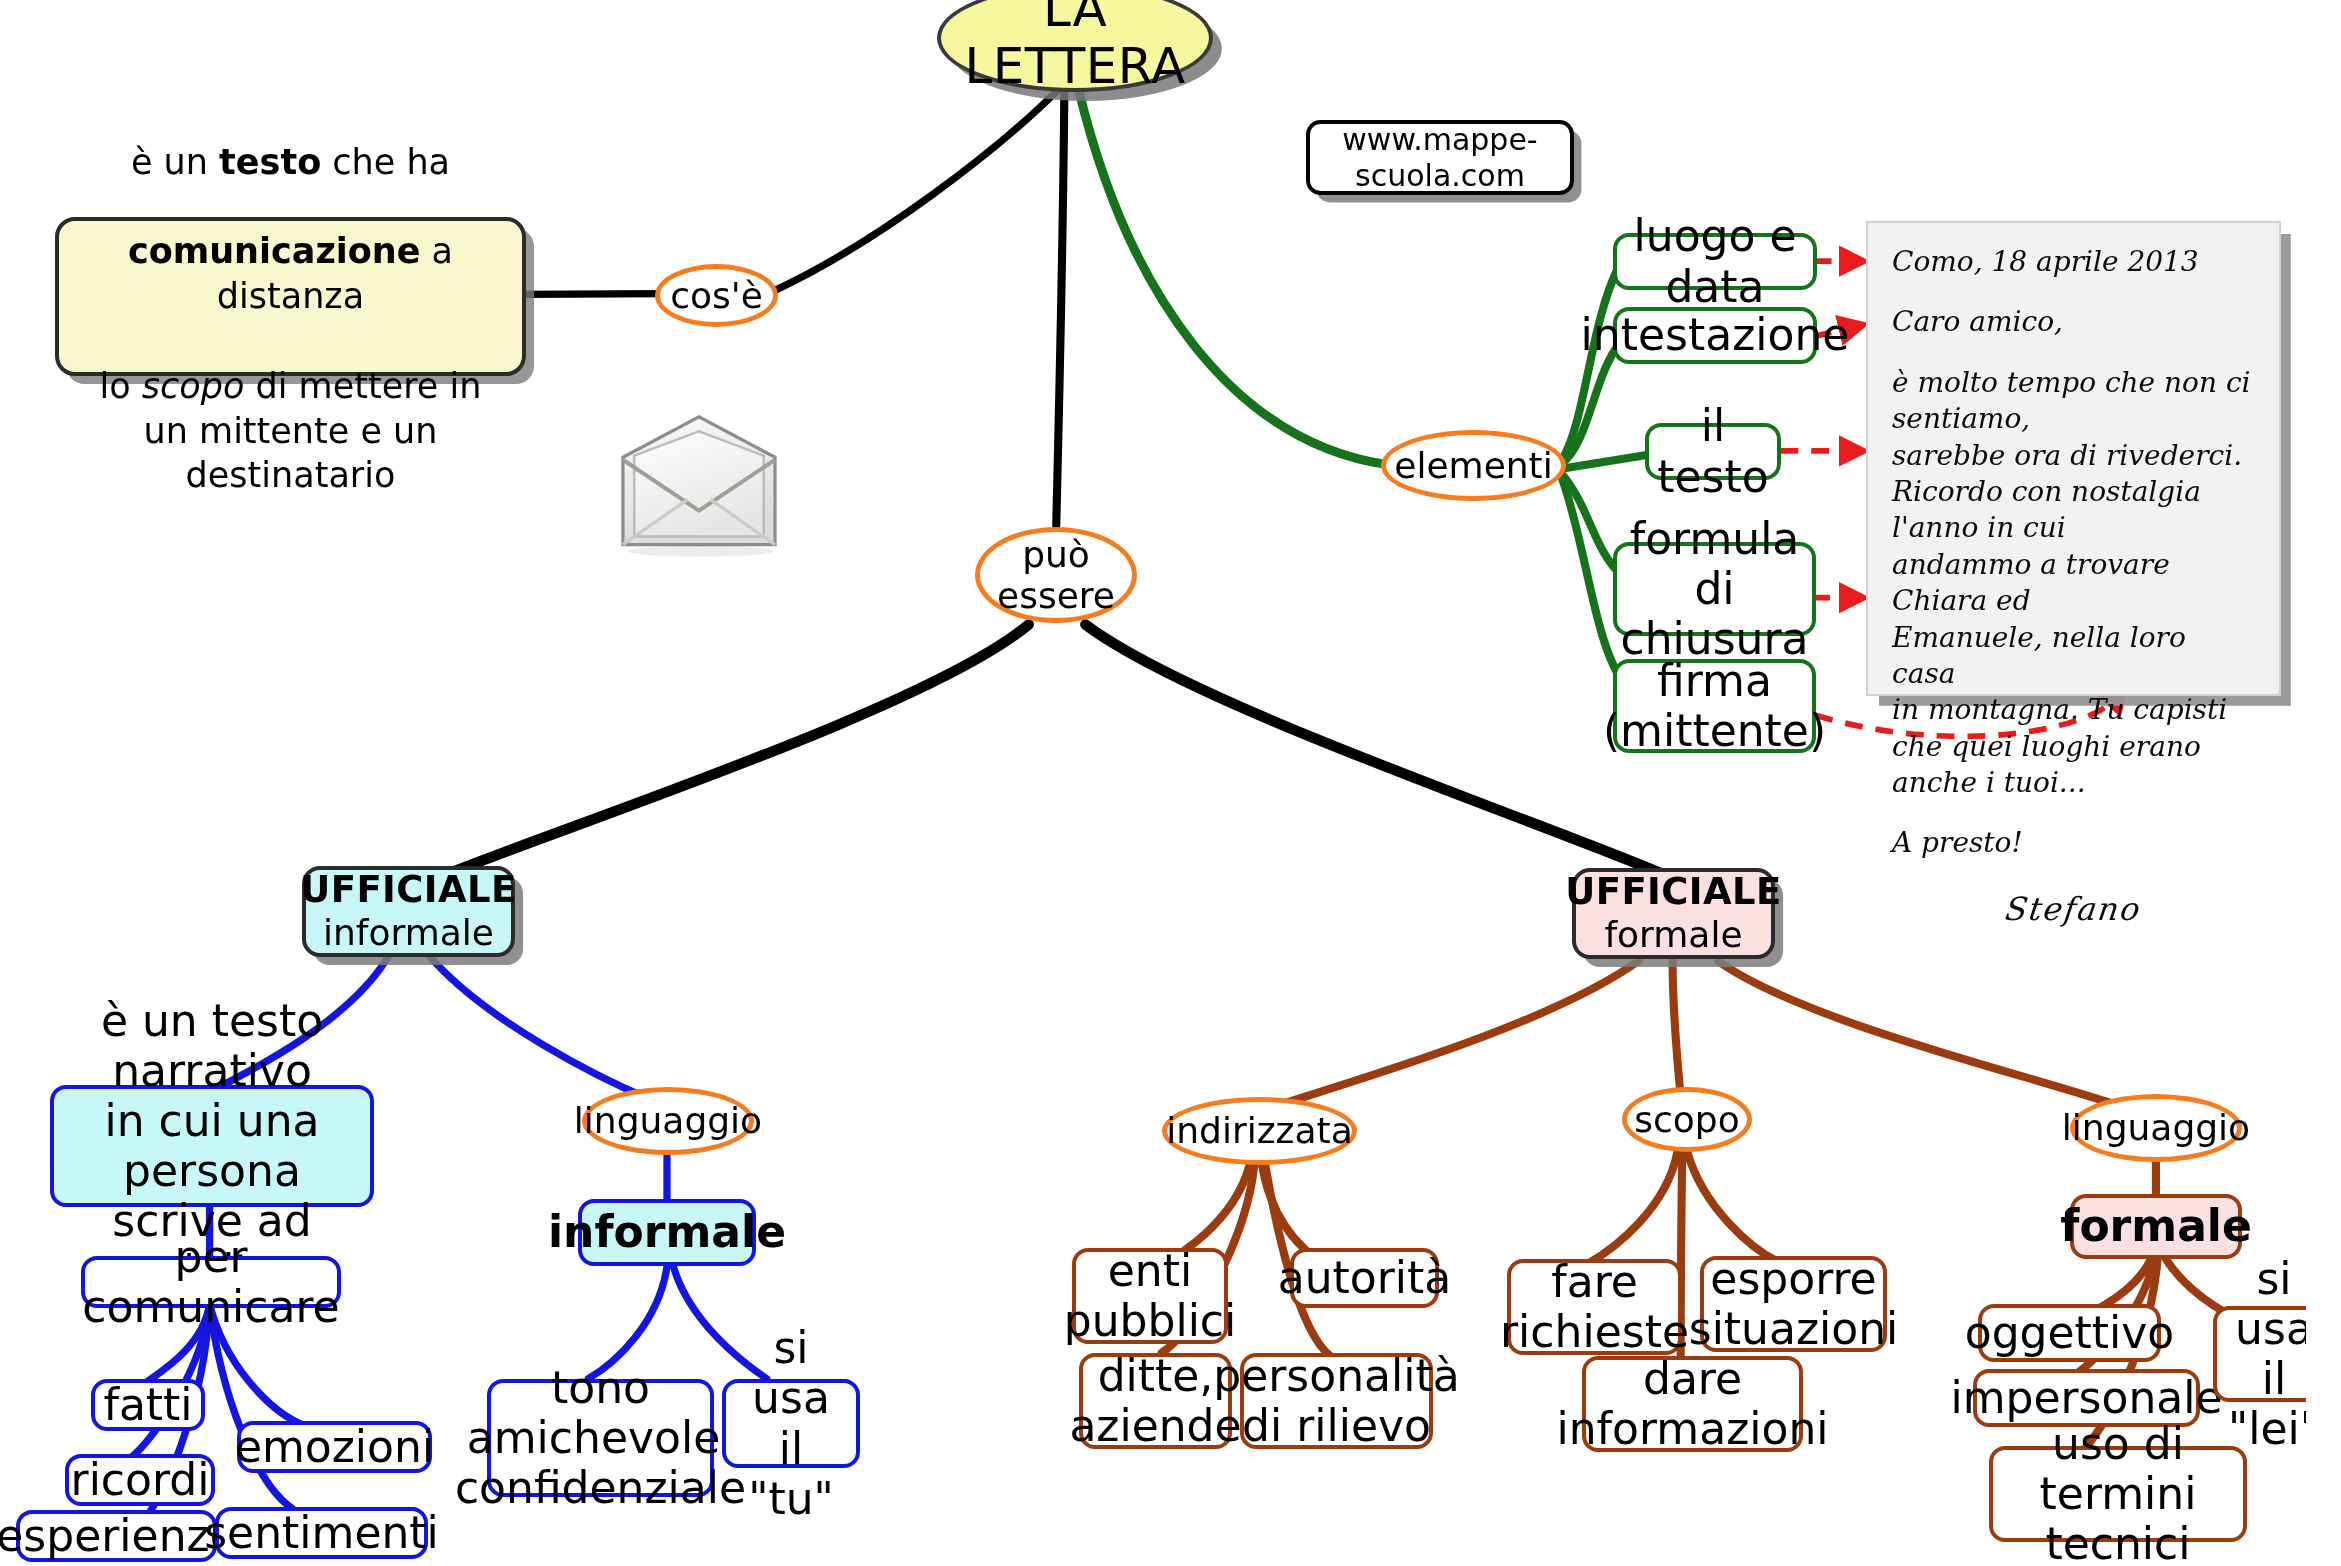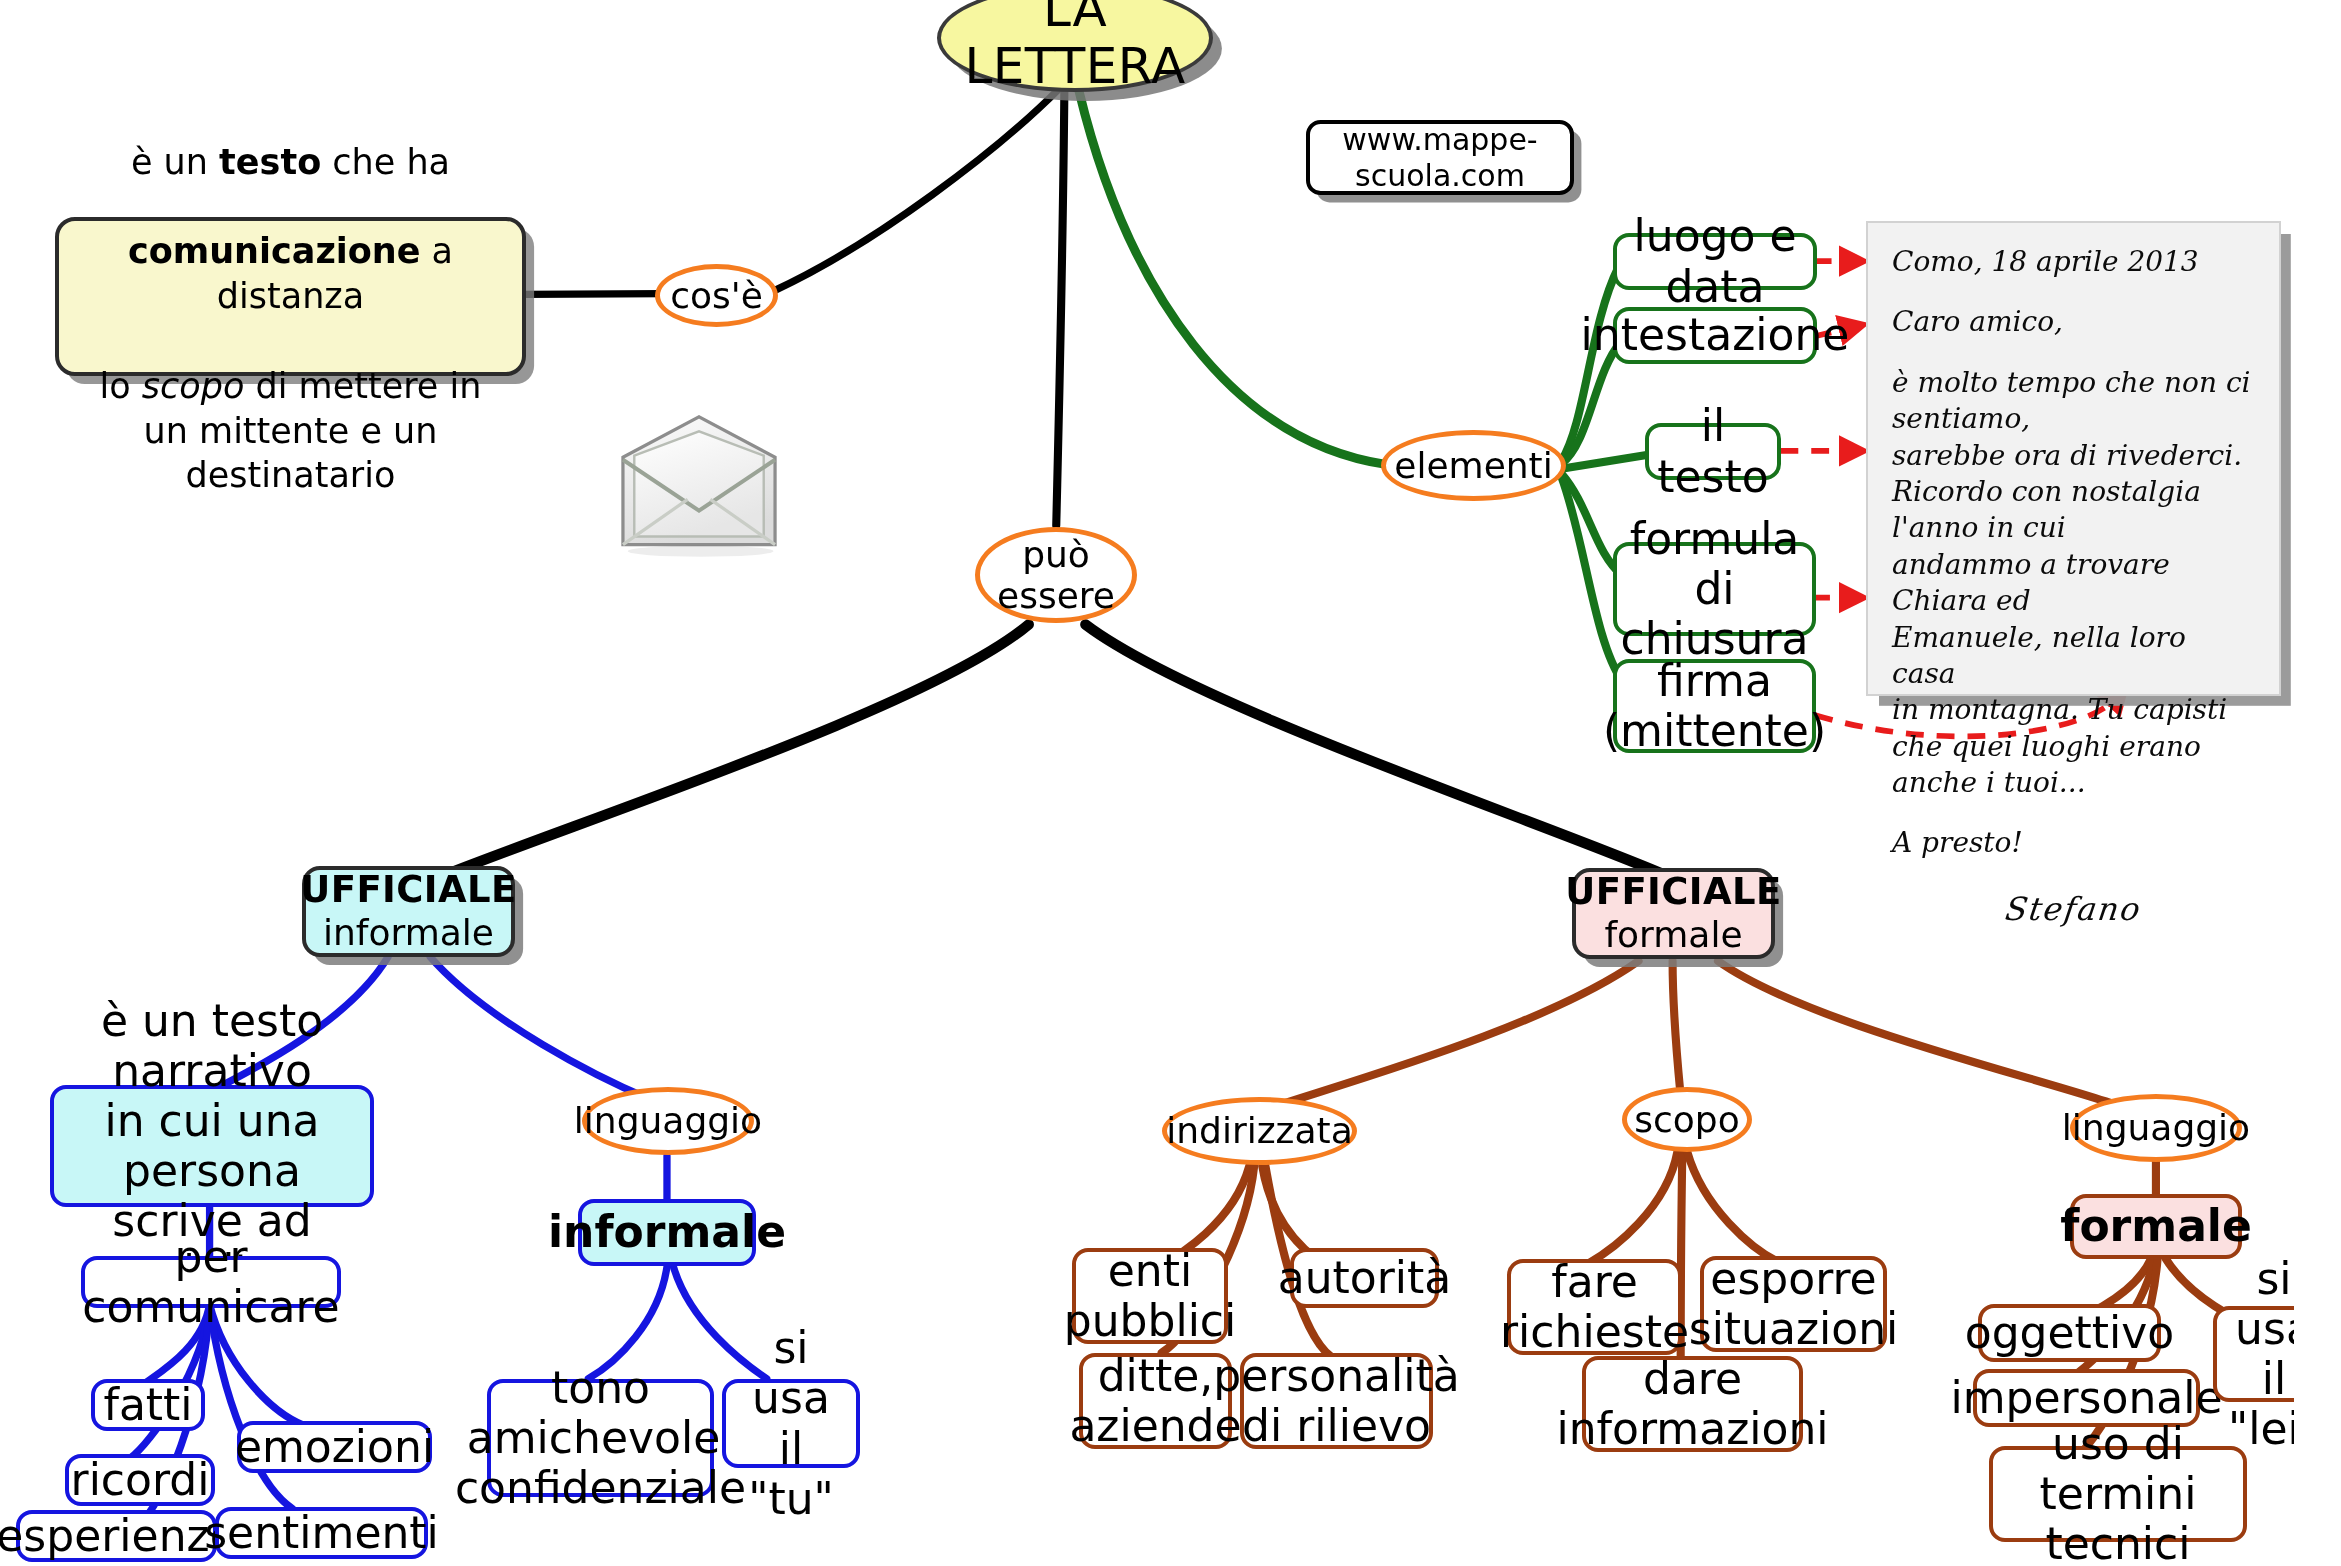--- a/index.html
+++ b/index.html
@@ -8,20 +8,21 @@
     padding: 0;
     background: #ffffff;
   }
   #canvas {
     position: relative;
     width: 2294px;
     height: 1566px;
     background: #ffffff;
     font-family: "DejaVu Sans", "Liberation Sans", sans-serif;
     overflow: hidden;
+    padding-left: 12px;
   }
   #edges {
     position: absolute;
     left: 0; top: 0;
     width: 2342px;
     height: 1566px;
     pointer-events: none;
   }
   .node {
     position: absolute;

